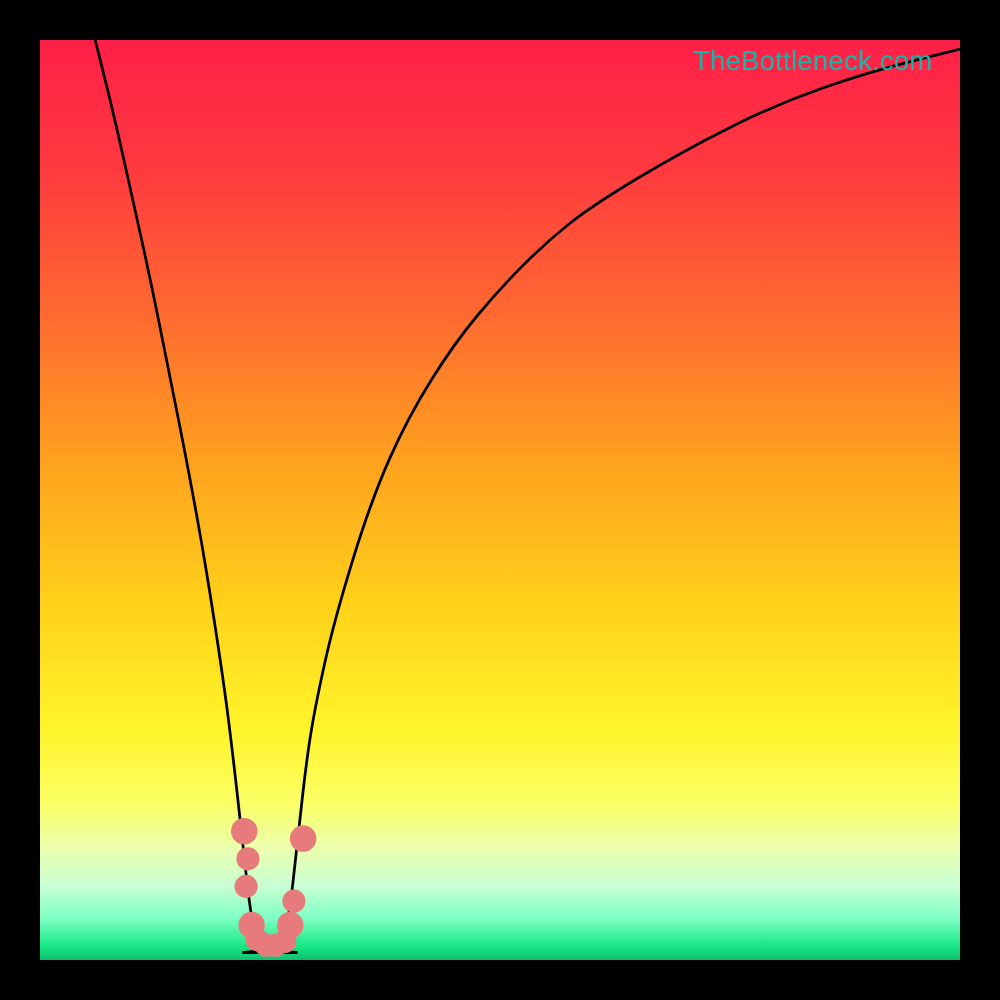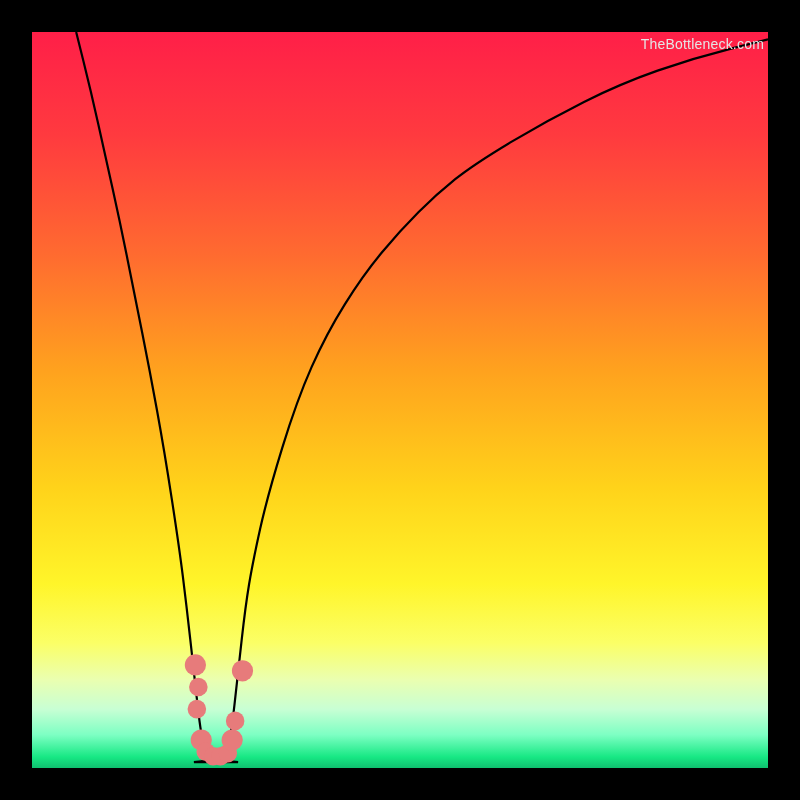--- a/index.html
+++ b/index.html
@@ -22,23 +22,23 @@
     position: absolute;
     left: 32px;
     top: 32px;
     width: 736px;
     height: 736px;
     overflow: hidden;
   }
   .watermark {
     position: absolute;
     top: 4px;
-    right: 4px;
-    color: #e5e5e5;
-    font-size: 14px;
+    right: 22px;
+    color: #14b8a6;
+    font-size: 22px;
     font-weight: 500;
     letter-spacing: 0.2px;
     user-select: none;
   }
   svg.curve {
     position: absolute;
     left: 0; top: 0;
     width: 100%; height: 100%;
     overflow: visible;
   }

